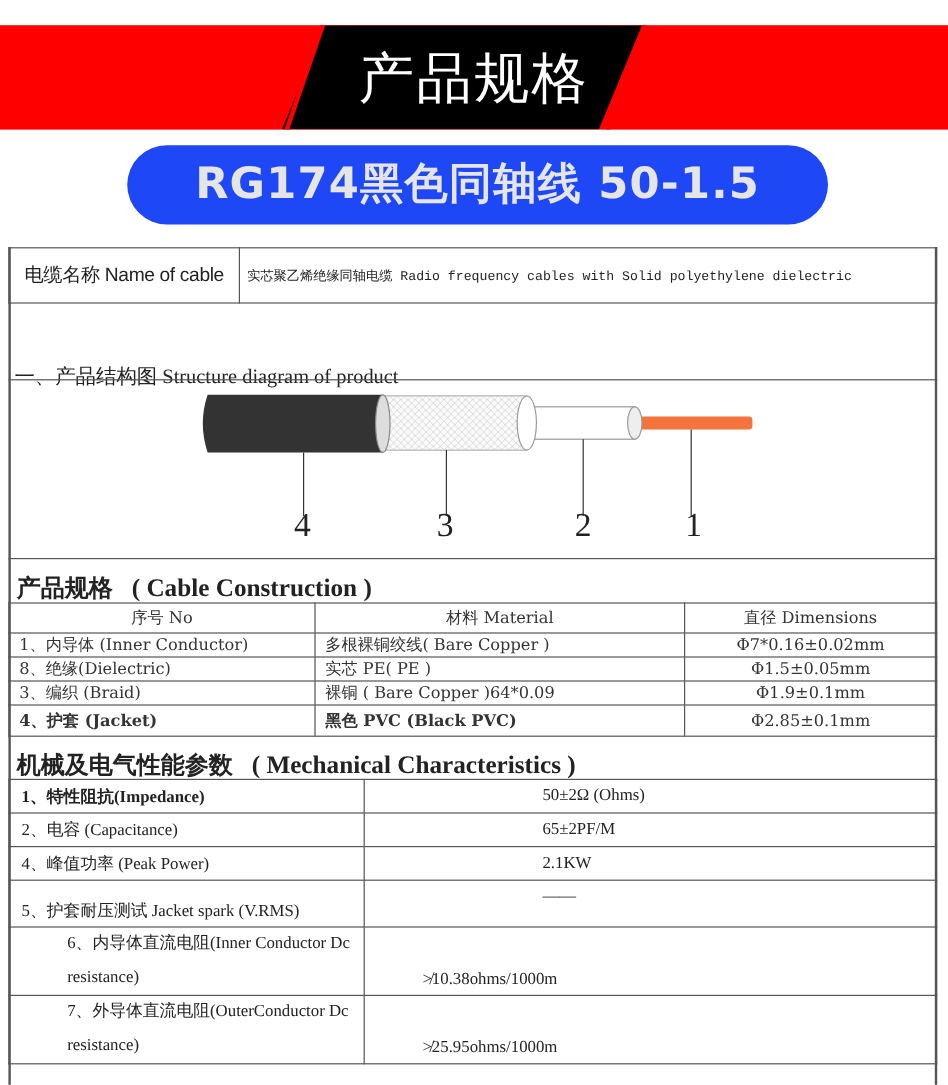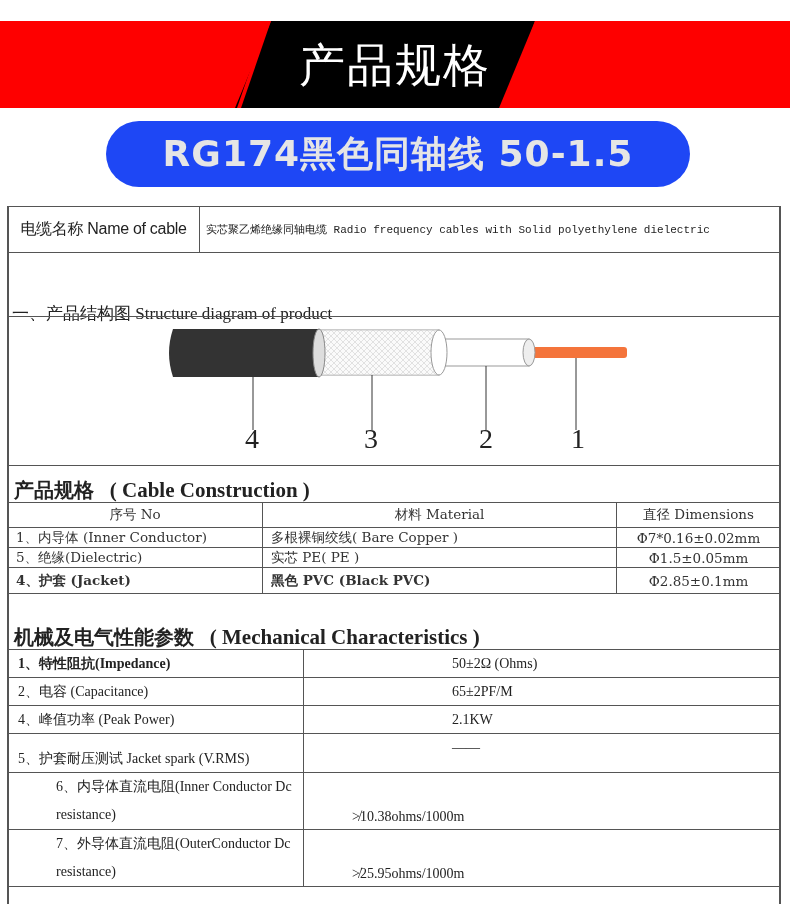--- a/index.html
+++ b/index.html
@@ -39,21 +39,21 @@
   .num { position: absolute; top: 105px; font-size: 28px; font-family: "Liberation Serif", serif; }
 
   .big-head { position: absolute; left: 14px; font-weight: bold; font-size: 21px; }
   .big-head .cnh { font-family: "DejaVu Sans", sans-serif; font-size: 20px; font-weight: bold; }
 
   .cons { position: absolute; left: 7px; top: 502px; width: 774px; }
   .cons td { border: 1.5px solid #555; font-size: 13.5px; padding: 0 8px; height: 20px; font-family: "DejaVu Serif", serif; color: #333; margin-left: 27px; }
   .cons tr.h td { height: 25px; text-align: center; }
   .cons tr.last td { height: 26px; }
   .cons .c1 { width: 255px; }
-  .cons .c3 { width: 164px; text-align: center; }
+  .cons .c3 { width: 210px; text-align: center; }
 
   .mech { position: absolute; left: 7px; top: 649px; width: 774px; }
   .mech td { border: 1.5px solid #555; font-size: 14px; padding: 0 10px; height: 28px; vertical-align: middle; color: #222; }
   .mech .k { width: 296px; font-family: "Liberation Serif", serif; }
   .mech .v { padding-left: 148px; font-family: "Liberation Serif", serif; }
   .mech tr.tall td { height: 55px; padding-left: 48px; }
   .mech tr.tall .k { line-height: 28px; vertical-align: top; }
   .mech tr.tall .v { vertical-align: bottom; padding-bottom: 4px; margin-top: 12px; }
   .mech tr.r5 td { height: 39px; vertical-align: bottom; padding-bottom: 4px; }
   .b { font-weight: bold; }
@@ -126,23 +126,28 @@
     <td class="c1">序号 No</td>
     <td>材料 Material</td>
     <td class="c3">直径 Dimensions</td>
   </tr>
   <tr>
     <td class="c1">1、内导体 (Inner Conductor)</td>
     <td>多根裸铜绞线( Bare Copper )</td>
     <td class="c3">Φ7*0.16±0.02mm</td>
   </tr>
   <tr>
-    <td class="c1">5、绝缘(Dielectric)</td>
+    <td class="c1">8、绝缘(Dielectric)</td>
     <td>实芯 PE( PE )</td>
     <td class="c3">Φ1.5±0.05mm</td>
+  </tr>
+  <tr>
+    <td class="c1">3、编织 (Braid)</td>
+    <td>裸铜 ( Bare Copper )64*0.09</td>
+    <td class="c3">Φ1.9±0.1mm</td>
   </tr>
   <tr class="last">
     <td class="c1 b">4、护套 (Jacket)</td>
     <td class="b">黑色 PVC (Black PVC)</td>
     <td class="c3">Φ2.85±0.1mm</td>
   </tr>
 </tbody>
   </table>
 
 <div class="big-head" style="top:624px">

